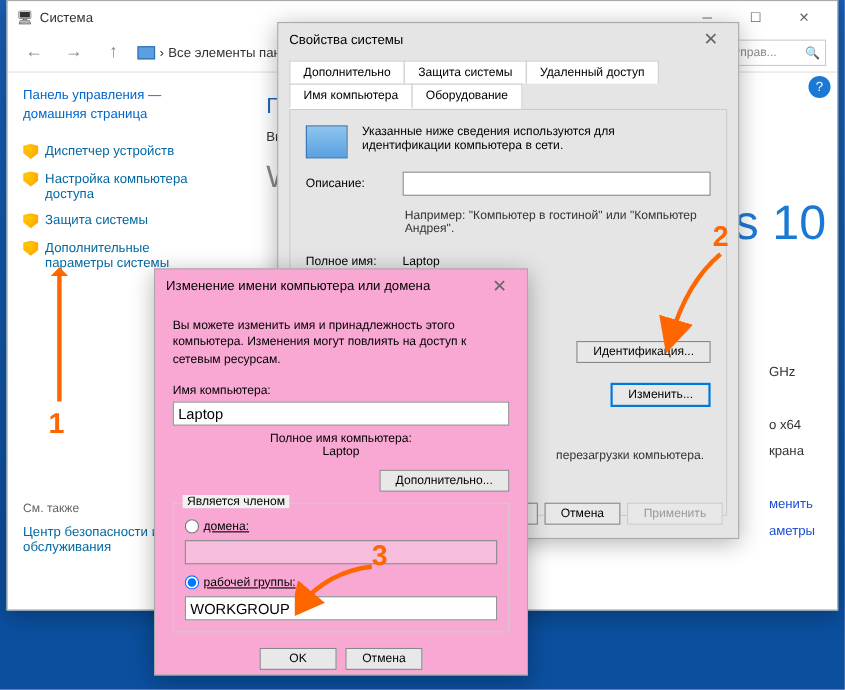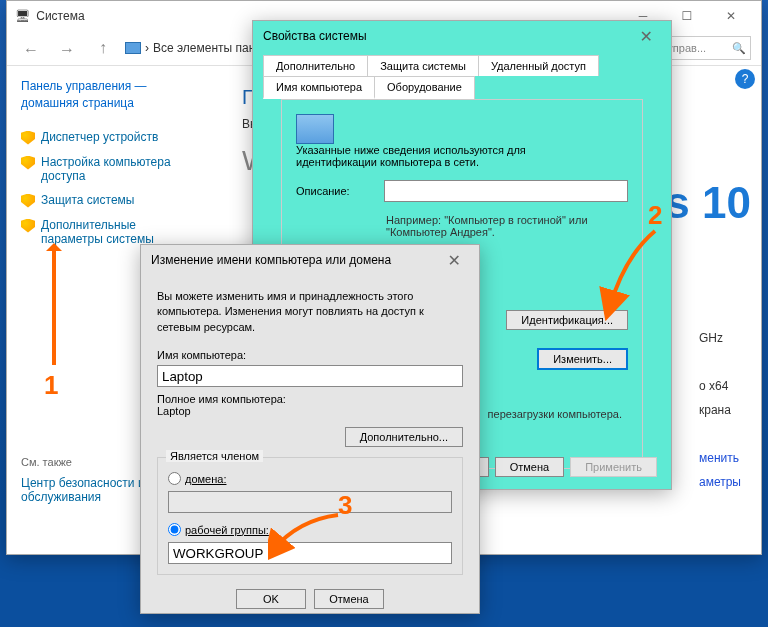--- a/index.html
+++ b/index.html
@@ -25,53 +25,53 @@
   .sidebar-title { color: #0066cc; margin-bottom: 18px; line-height: 1.4; }
   .sidebar-item { display: flex; align-items: flex-start; gap: 6px; margin-bottom: 10px; color: #0369a1; cursor: pointer; }
   .shield { width: 14px; height: 14px; display: inline-block; background: radial-gradient(circle at 30% 30%, #ffcc00, #ff9900); clip-path: polygon(50% 0, 100% 15%, 100% 60%, 50% 100%, 0 60%, 0 15%); flex-shrink: 0; margin-top: 1px; }
   .sidebar-footer { margin-top: 210px; }
   .see-also { color: #666; font-size: 11px; margin-bottom: 8px; }
 
   .main-area { flex: 1; padding: 20px 30px; font-size: 12px; position: relative; }
   .main-heading { font-size: 20px; color: #1966b5; font-weight: 400; margin-bottom: 8px; }
   .main-sub { font-size: 12px; color: #333; margin-bottom: 14px; }
   .w-big { font-size: 28px; color: #888; }
-  .win10 { position: absolute; right: 10px; top: 112px; font-size: 44px; font-weight: 700; color: #1b79d6; }
+  .win10 { position: absolute; right: 10px; top: 112px; font-size: 44px; font-weight: 400; color: #1b79d6; }
   .sysinfo { position: absolute; right: 20px; top: 260px; font-size: 12px; color: #333; line-height: 2; text-align: left; }
   .sysinfo .link { color: #1d4ed8; }
   .help-circle { position: absolute; right: 6px; top: 68px; width: 20px; height: 20px; border-radius: 50%; background: #1b79d6; color: #fff; text-align: center; line-height: 20px; font-size: 12px; }
 
   
-  .props-win { top: 20px; left: 252px; width: 420px; height: 470px; background: #5eead4; }
+  .props-win { top: 20px; left: 252px; width: 420px; height: 470px; background: #e5e5e5; }
   .props-title { height: 30px; display: flex; align-items: center; padding: 0 10px; font-size: 12px; }
   .props-close { margin-left: auto; font-size: 16px; color: #666; padding: 0 8px; cursor: pointer; }
   .tabs-row { display: flex; padding: 4px 10px 0; gap: 0; font-size: 11px; }
   .tabs-row2 { display: flex; padding: 0 10px 0; gap: 0; font-size: 11px; }
   .tab { padding: 4px 12px; border: 1px solid #ccc; background: #fff; border-bottom: none; margin-right: -1px; cursor: pointer; }
   .tab.active { background: #fff; border-bottom: 2px solid #fff; position: relative; z-index: 2; }
-  .tab-panel { border: 1px solid #ccc; margin: 0 28px 10px; padding: 14px; font-size: 11px; position: relative; height: 370px; }
+  .tab-panel { border: 1px solid #ccc; margin: 0 10px 10px; padding: 14px; font-size: 11px; position: relative; height: 370px; }
   .monitor-icon { width: 38px; height: 30px; background: linear-gradient(#8ec5f0, #5aa0e0); border: 1px solid #2a70b0; display: inline-block; vertical-align: top; margin-right: 10px; }
   .info-text { display: inline-block; width: 300px; vertical-align: top; }
   .field-row { margin: 12px 0; display: flex; align-items: center; gap: 8px; }
   .field-label { width: 80px; }
   .text-input { flex: 1; height: 22px; border: 1px solid #888; padding: 0 4px; }
   .hint { margin-left: 90px; color: #333; }
   .btn { padding: 3px 14px; border: 1px solid #888; background: #e8e8e8; font-size: 11px; cursor: pointer; }
   .btn.primary { border: 2px solid #0078d7; }
   .btn.disabled { color: #999; border-color: #ccc; text-align: center; }
   .props-btns { position: absolute; bottom: 12px; right: 14px; display: flex; gap: 6px; }
   .right-btns { position: absolute; right: 14px; top: 210px; display: flex; flex-direction: column; gap: 18px; align-items: flex-end; }
   .restart-note { position: absolute; bottom: 48px; right: 20px; font-size: 11px; color: #333; }
 
   
-  .rename-win { top: 244px; left: 140px; width: 340px; height: 370px; background: #e5e5e5; }
+  .rename-win { top: 244px; left: 140px; width: 340px; height: 370px; background: #f9a8d4; }
   .rename-body { padding: 14px 16px; font-size: 11px; }
   .rename-body .desc { margin-bottom: 14px; line-height: 1.4; }
   .rename-body label { display: block; margin: 8px 0 2px; }
-  .rename-body .fullname { margin: 6px 0 10px; }
+  .rename-body .fullname { margin: 6px 0 10px; text-align: center; }
   .group-box { border: 1px solid #ccc; padding: 10px; margin-top: 6px; position: relative; text-decoration: underline; }
   .group-box .legend { position: absolute; top: -8px; left: 8px; background: #f0f0f0; padding: 0 4px; font-size: 11px; }
   .radio-row { display: flex; align-items: center; gap: 4px; margin: 4px 0; }
   .radio-row input[type=radio] { margin: 0; }
   .domain-input { width: 100%; height: 22px; border: 1px solid #888; padding: 0 4px; margin-top: 2px; }
   .rename-btns { display: flex; gap: 8px; justify-content: center; margin-top: 6px; }
   .more-btn-row { text-align: right; margin: 4px 0 10px; }
 
   
   .anno { position: absolute; color: #ff6600; font-weight: 700; font-size: 26px; z-index: 1000; pointer-events: none; }

